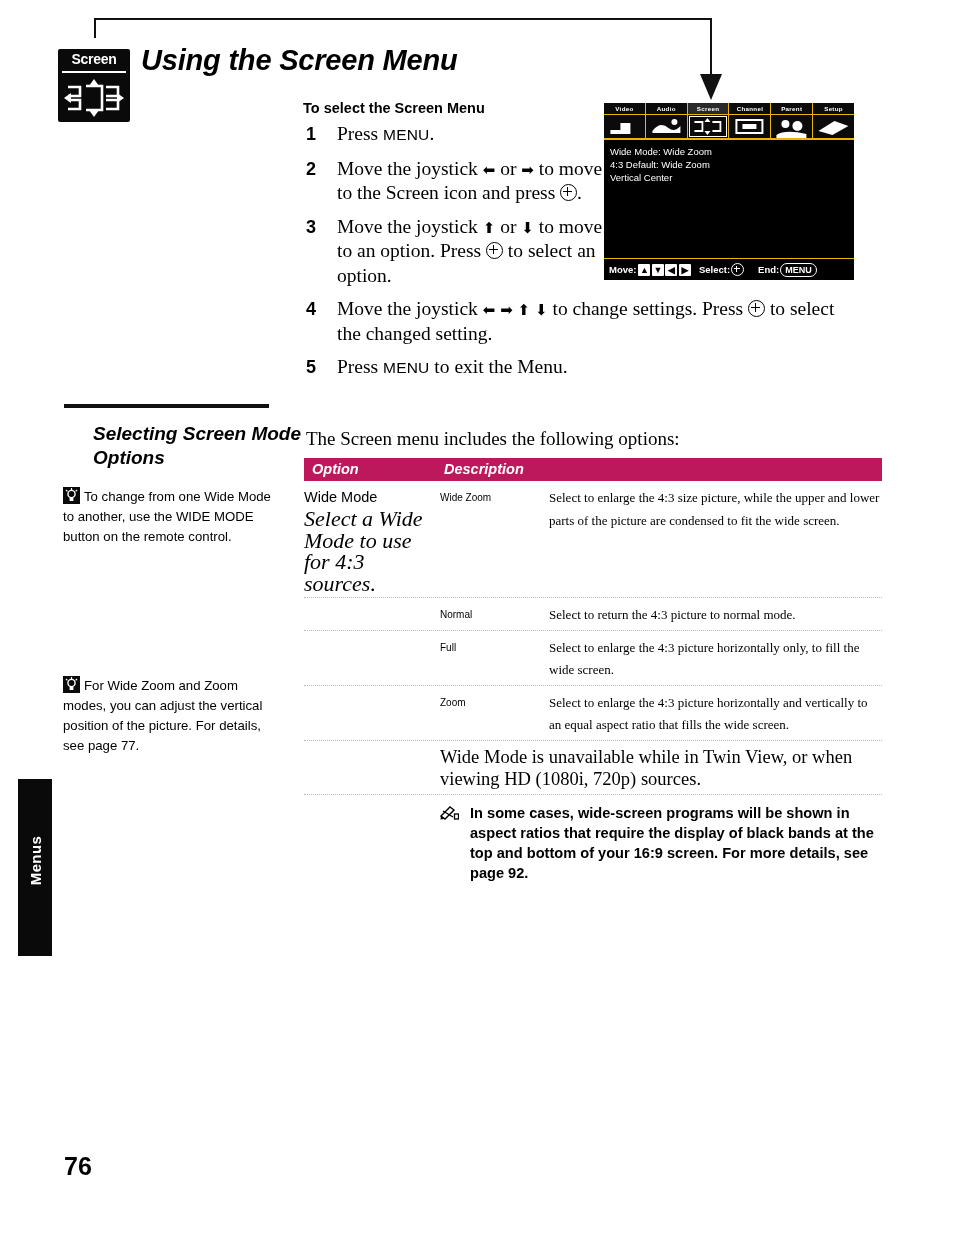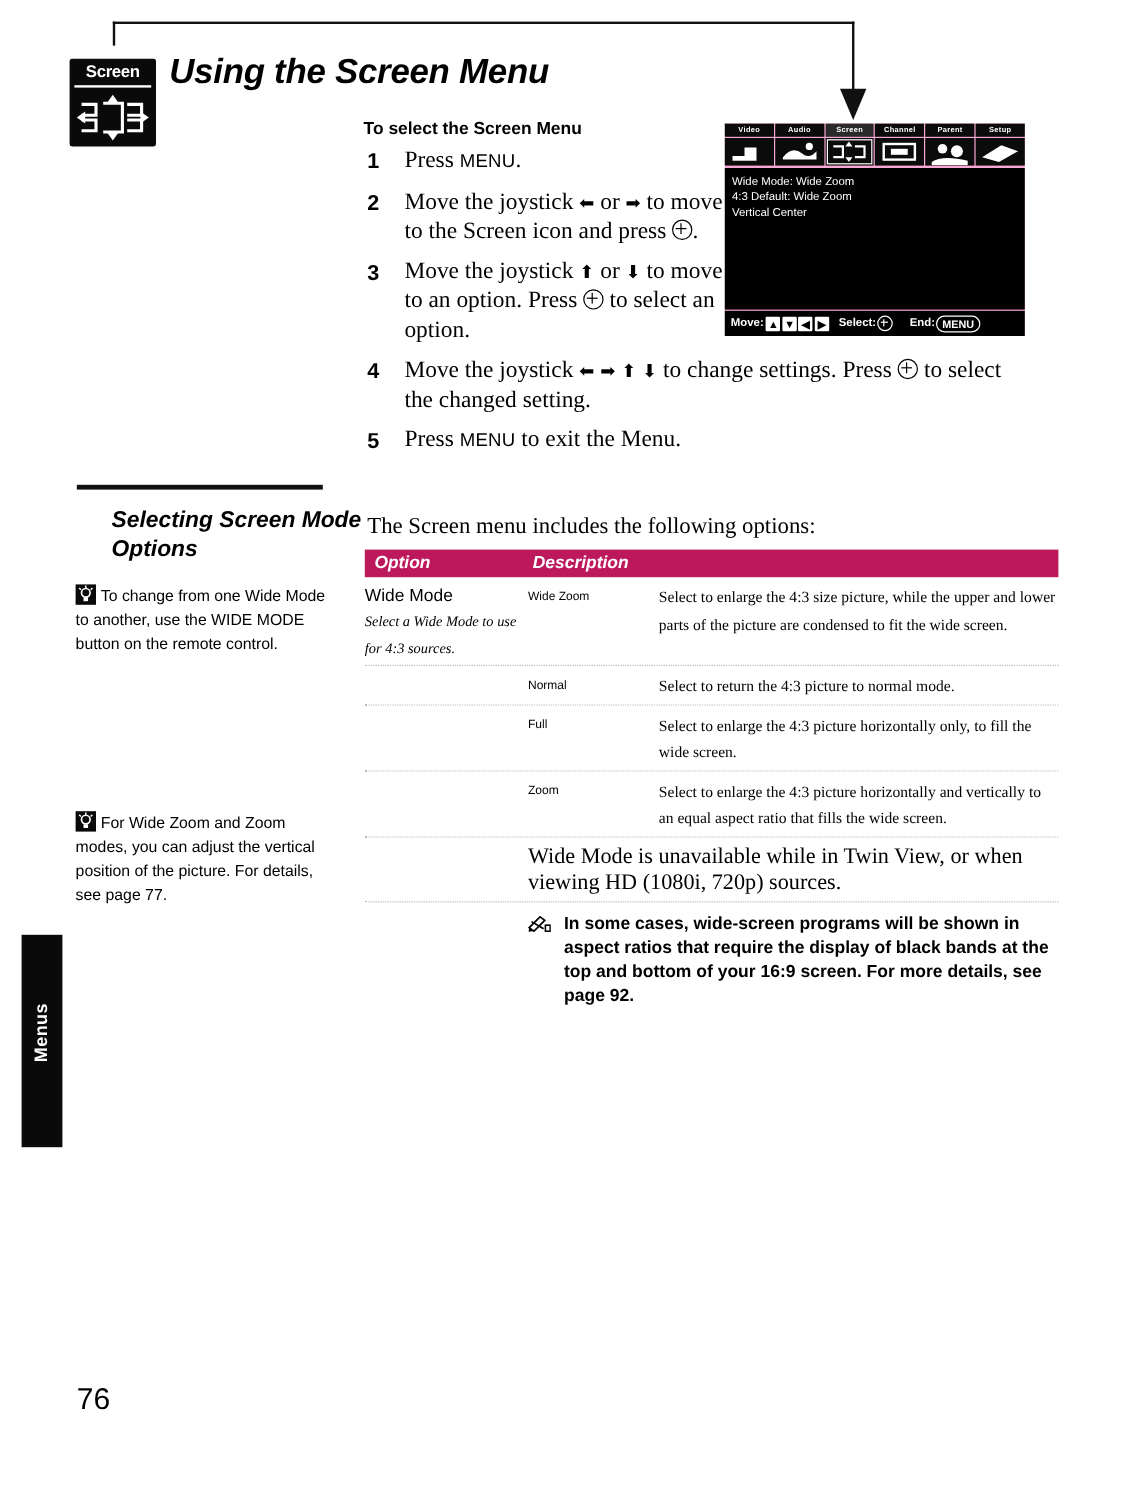--- a/index.html
+++ b/index.html
@@ -164,21 +164,21 @@
   .enter-glyph::before { left: 2px; top: 6px; width: 9px; height: 1.3px; }
   .enter-glyph::after  { left: 6px; top: 2px; width: 1.3px; height: 9px; }
 
   
   .osd {
     position: absolute;
     left: 604px;
     top: 103px;
     width: 250px;
     height: 177px;
-    background: #f9a8d4;
+    background: #eab308;
   }
   .osd-tabs {
     position: absolute;
     left: 0; top: 0;
     width: 250px; height: 11px;
     display: flex;
   }
   .osd-tab {
     flex: 1;
     background: #0b0b0b;
@@ -381,21 +381,21 @@
   .c-option {
     width: 136px;
     flex: 0 0 136px;
     font-family: "Liberation Sans", sans-serif;
     font-size: 14.5px;
     line-height: 21px;
   }
   .c-option .ital {
     font-family: "Liberation Serif", serif;
     font-style: italic;
-    font-size: 12px;
+    font-size: 22px;
     line-height: 21.5px;
   }
   .c-mode {
     width: 109px;
     flex: 0 0 109px;
     font-family: "Liberation Sans", sans-serif;
     font-size: 10px;
     line-height: 22px;
   }
   .c-desc {
@@ -426,21 +426,21 @@
     position: absolute;
     left: 136px;
     top: 10px;
   }
 
   .page-num {
     position: absolute;
     left: 64px;
     top: 1152px;
     font-family: "Liberation Sans", sans-serif;
-    font-weight: normal;
+    font-weight: bold;
     font-size: 25px;
   }
 </style>
 </head>
 <body>
 
 <div id="page">
 
   <div class="callout-h"></div>
   <div class="callout-tick"></div>

